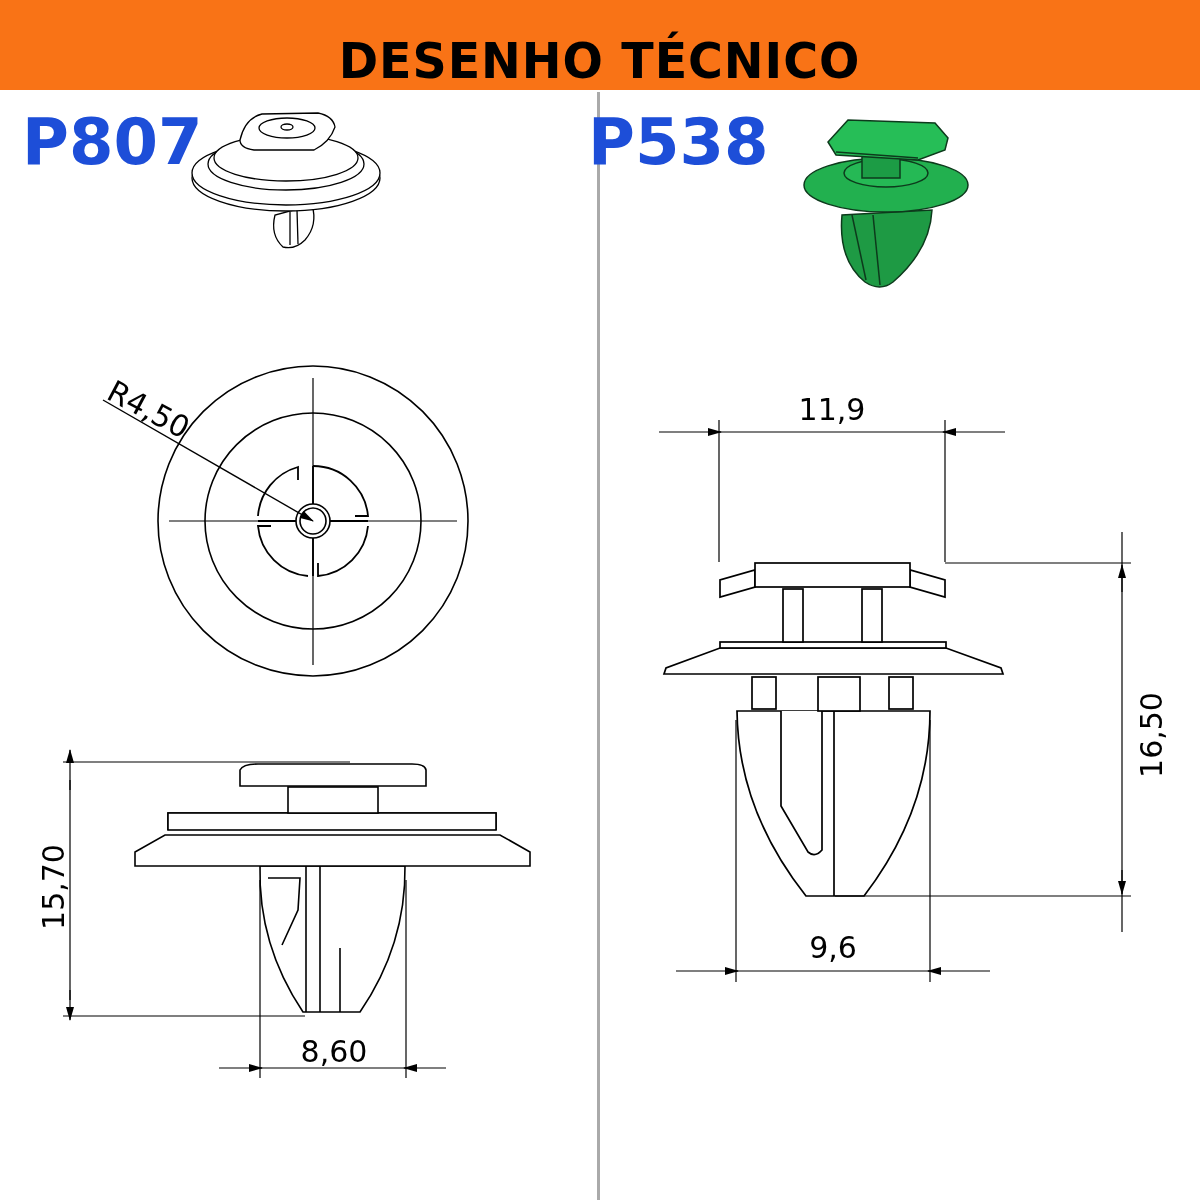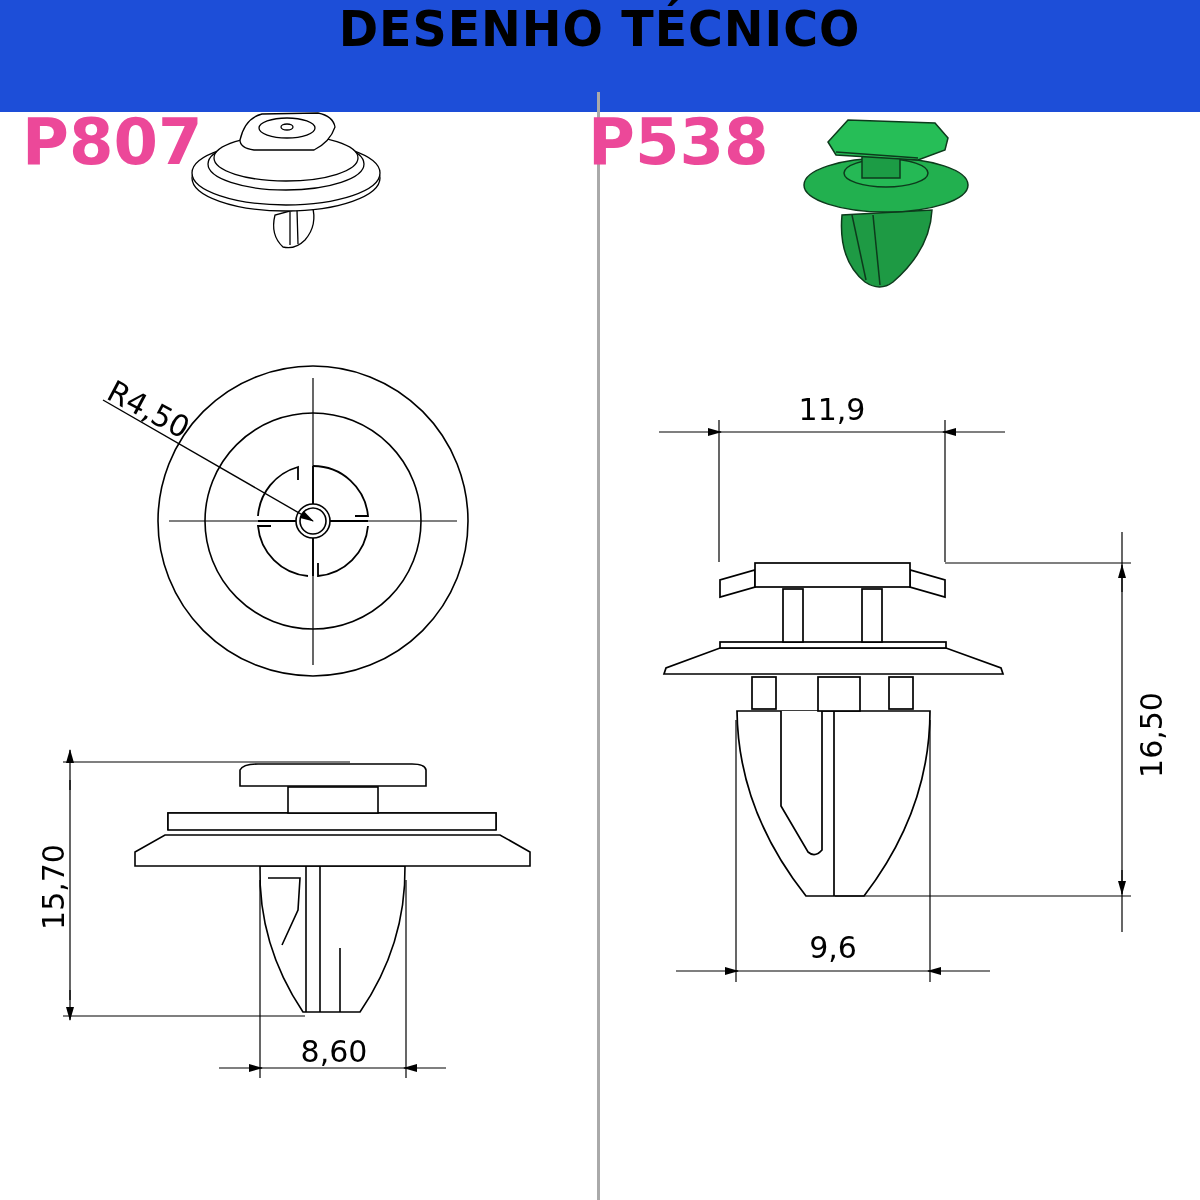--- a/index.html
+++ b/index.html
@@ -1,20 +1,20 @@
 <!DOCTYPE html>
 <html><head>
 <meta charset="utf-8">
 <style>
   html, body { margin:0; padding:0; background:#ffffff; }
   body { width:1200px; height:1200px; position:relative; overflow:hidden; font-family:"DejaVu Sans", sans-serif; }
-  .header { position:absolute; left:0; top:0; width:1200px; height:112px; background:#1d4ed8; display:flex; align-items:flex-start; justify-content:center; }
+  .header { position:absolute; left:0; top:0; width:1200px; height:90px; background:#f97316; display:flex; align-items:flex-end; justify-content:center; }
   .header-title { font-family:"DejaVu Sans", sans-serif; font-weight:bold; font-size:50px; letter-spacing:1px; color:#000; transform:scaleX(0.95); }
   .divider { position:absolute; left:597px; top:92px; width:3px; height:1108px; background:#aaaaaa; }
-  .part-label { position:absolute; font-family:"DejaVu Sans", sans-serif; font-weight:bold; font-size:64px; color:#ec4899; line-height:1; }
+  .part-label { position:absolute; font-family:"DejaVu Sans", sans-serif; font-weight:bold; font-size:64px; color:#1d4ed8; line-height:1; }
   .drawing { position:absolute; left:0; top:0; width:1200px; height:1200px; }
   .dim-text { font-family:"DejaVu Sans", sans-serif; font-size:30px; fill:#000; }
 </style>
 </head>
 <body>
 
 <div class="header">
   <span class="header-title">DESENHO TÉCNICO</span>
 </div>
 

